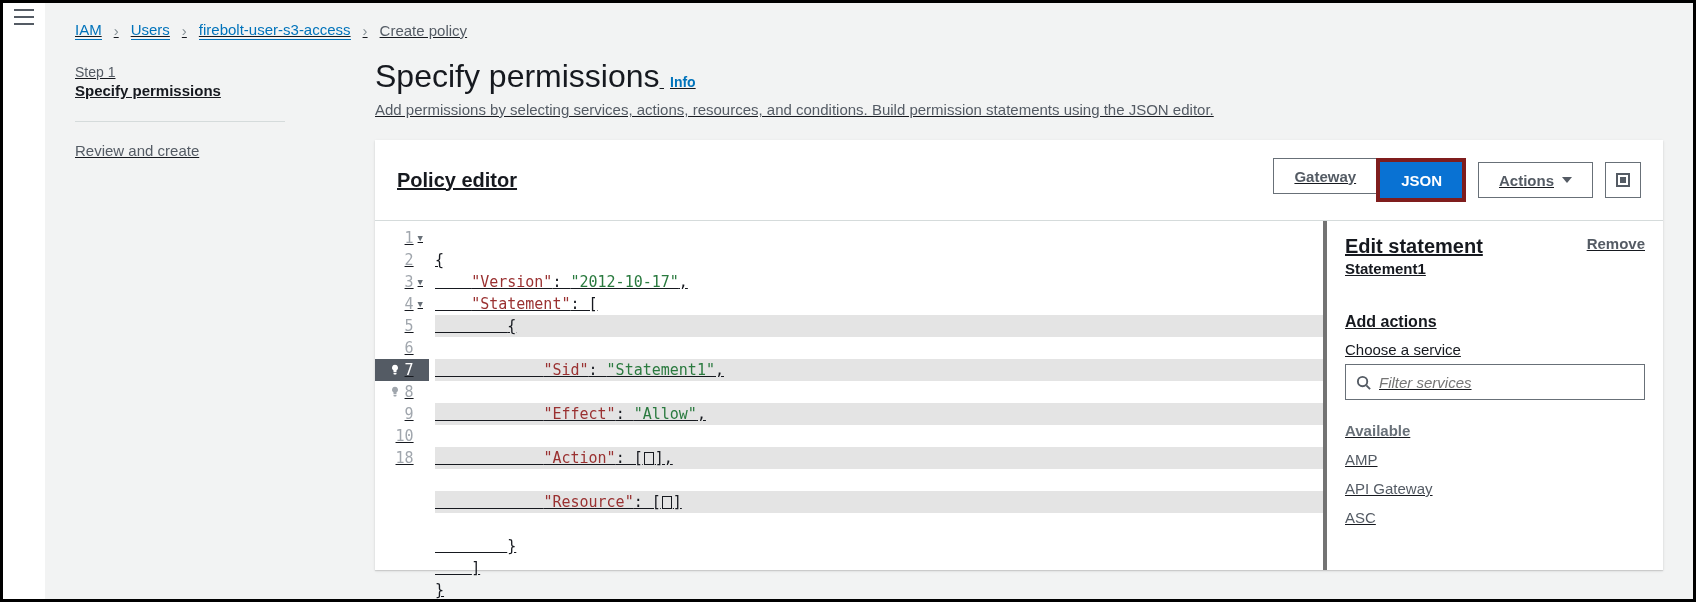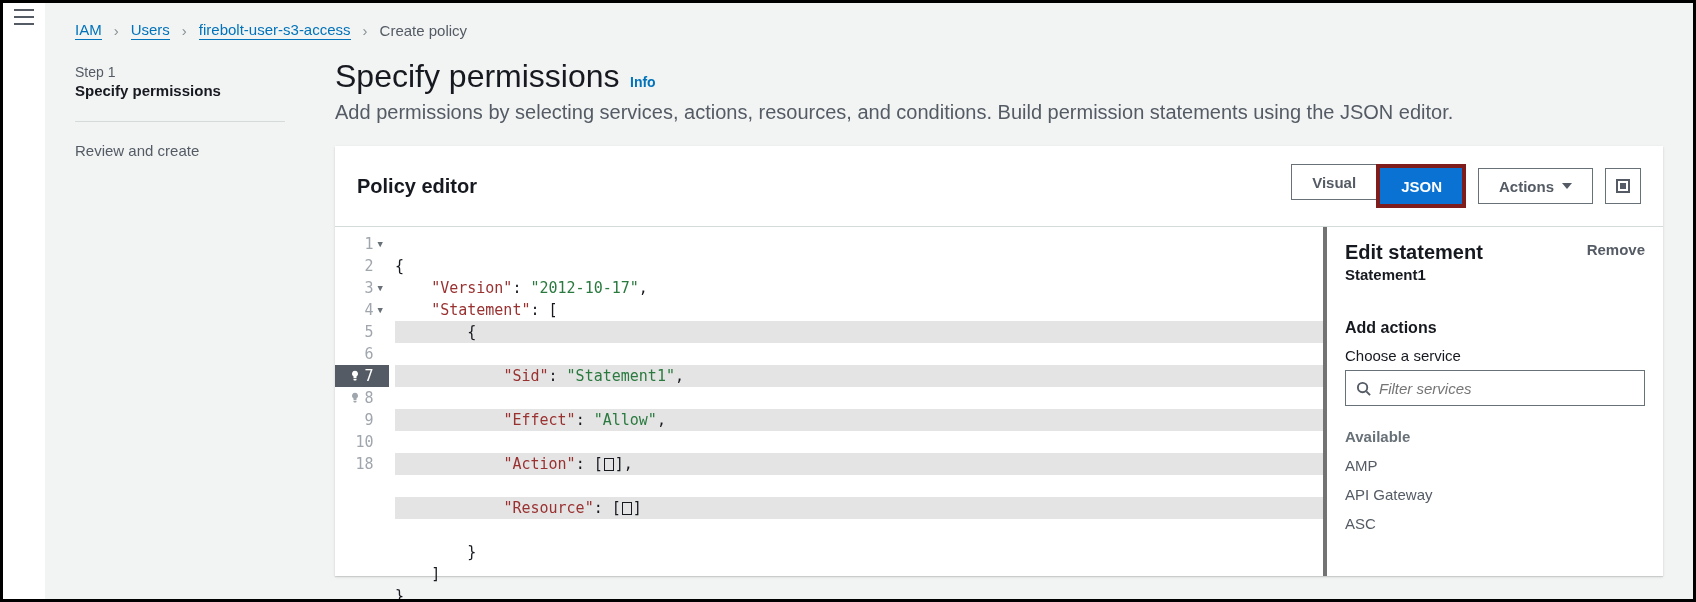--- a/index.html
+++ b/index.html
@@ -28,48 +28,50 @@
     width: 20px; height: 16px;
     display: flex; flex-direction: column; justify-content: space-between;
     cursor: pointer;
   }
   .hamburger span { display:block; height:2px; background:#545b64; }
   .page {
     flex: 1;
     background: #f2f3f3;
     padding: 18px 30px 12px 30px;
     overflow: hidden;
+    text-decoration: underline;
   }
   .breadcrumb {
     font-size: 15px;
     color: #545b64;
     display: flex;
     align-items: center;
     gap: 12px;
     margin-bottom: 18px;
   }
   .breadcrumb a { color: #0073bb; text-decoration: none; border-bottom: 1px solid #0073bb; padding-bottom:1px; cursor:pointer; }
   .breadcrumb .chev { color: #879196; }
   .breadcrumb .current { color: #545b64; }
   .columns {
     display: flex;
+    gap: 40px;
   }
   .steps {
     width: 260px;
     padding-top: 2px;
   }
   .step { padding: 4px 0 12px 0; }
   .step .label { font-size: 14px; color: #545b64; }
   .step .title { font-size: 15px; color: #545b64; margin-top: 2px; }
   .step.active .title { color: #16191f; font-weight: 700; }
   .step-divider { border: none; border-top: 1px solid #d5dbdb; margin: 10px 0 14px 0; width: 210px; }
   .main { flex: 1; }
   .main h1 { font-size: 32px; font-weight: 400; color: #16191f; display:inline-block; }
   .info-link { font-size: 14px; color:#0073bb; font-weight:700; margin-left:6px; cursor:pointer; }
-  .subtitle { font-size: 20px; color:#545b64; margin-top:6px; margin-bottom: 22px; }
+  .subtitle { font-size: 15px; color:#545b64; margin-top:6px; margin-bottom: 22px; }
   .panel {
     background: #fff;
     box-shadow: 0 1px 1px rgba(0,0,0,0.1), 0 1px 3px rgba(0,0,0,0.1);
   }
   .panel-header {
     display:flex; align-items:center; justify-content:space-between;
     padding: 18px 22px;
   }
   .panel-title { font-size: 20px; font-weight:700; }
   .panel-controls { display:flex; align-items:center; gap:12px; }
@@ -191,21 +193,21 @@
           <h1>Specify permissions</h1>
           <span class="info-link">Info</span>
         </div>
         <div class="subtitle">Add permissions by selecting services, actions, resources, and conditions. Build permission statements using the JSON editor.</div>
 
         <div class="panel">
           <div class="panel-header">
             <div class="panel-title">Policy editor</div>
             <div class="panel-controls">
               <div class="seg">
-                <button class="btn">Visual</button>
+                <button class="btn">Gateway</button>
                 <span class="highlight-json">
                   <button class="btn primary">JSON</button>
                 </span>
               </div>
               <button class="btn">
                 <span>Actions</span>
                 <span class="caret"></span>
               </button>
               <button class="icon-btn">
                 <span class="square-icon"></span>

